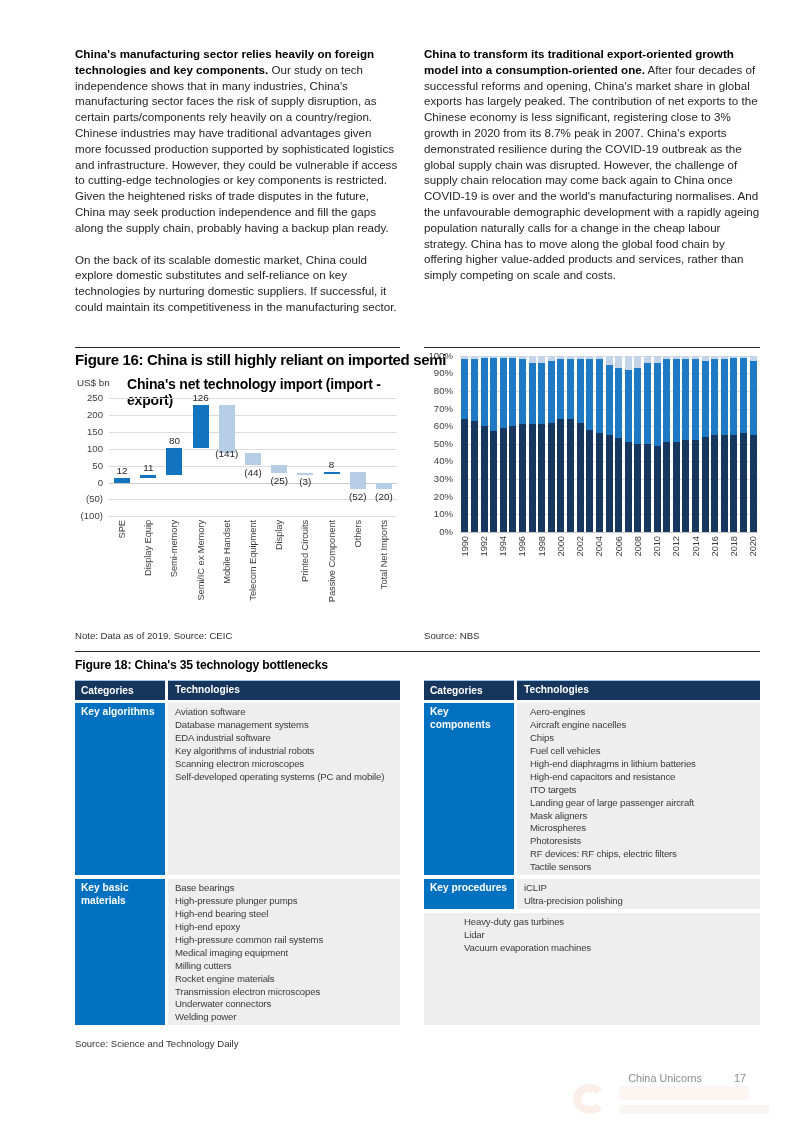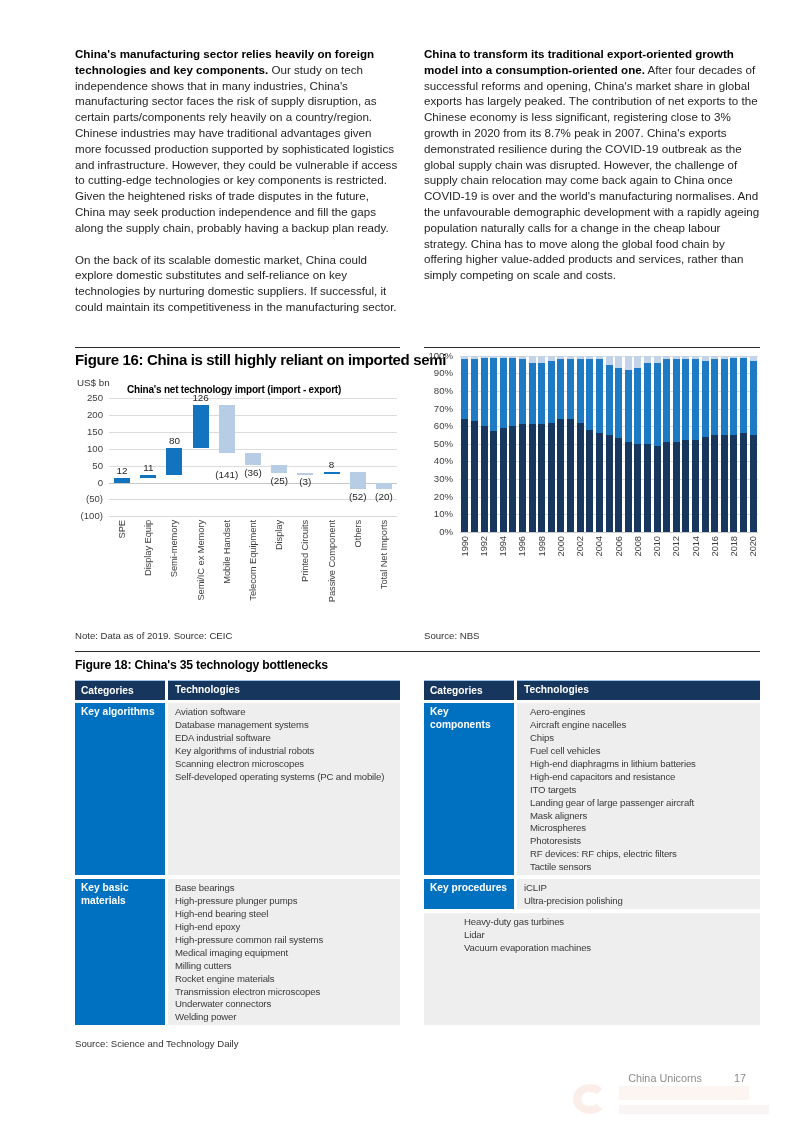--- a/index.html
+++ b/index.html
@@ -18,21 +18,21 @@
   .rule { border-top:1px solid #2b2b2b; height:0; }
   .rule.full { margin-top:8px; width:685px; }
   .figcap { font-weight:bold; color:#000; font-size:15px; line-height:16.5px; letter-spacing:-0.35px; margin-top:4px; }
   .nowrap { white-space:nowrap; }
   .figcap.f18 { margin-top:5px; margin-bottom:7px; letter-spacing:-0.2px; font-size:12.2px; }
   .fignote { position:absolute; bottom:2px; left:0; font-size:9.6px; color:#333; }
   .src18 { position:static; margin-top:9px; font-size:9.6px; color:#333; }
   
   .chart-head { position:relative; margin-top:8px; height:15px; }
   .unit { position:absolute; left:2px; top:1px; font-size:9.8px; color:#333; }
-  .ctitle { position:absolute; left:52px; top:8px; font-size:10px; font-weight:bold; color:#000; letter-spacing:-0.2px; }
+  .ctitle { position:absolute; left:52px; top:0; font-size:14px; font-weight:bold; color:#000; letter-spacing:-0.2px; }
   .plotbox { position:relative; }
   .gline { position:absolute; height:0; border-top:1px solid #dcdcdc; }
   .gline.zero { border-top-color:#c8c8c8; }
   .ytick { position:absolute; font-size:9.6px; color:#3d3d3d; text-align:right; }
   .bar { position:absolute; }
   .vlabel { position:absolute; font-size:9.9px; color:#262626; text-align:center; }
   .xlab-slot { position:absolute; display:flex; justify-content:center; align-items:flex-start; }
   .vtext { writing-mode:vertical-rl; transform:rotate(180deg); font-size:9.4px; color:#3d3d3d; letter-spacing:-0.1px; line-height:10px; }
   .legend { display:flex; justify-content:space-between; padding:0 22px 0 52px; margin-top:4px; }
   .legend-item { display:flex; align-items:center; gap:4px; }
@@ -106,26 +106,26 @@
           <div class="vlabel" style="left: 80.3636px; width: 38.1818px; top: 38.56px;">80</div>
           <div class="xlab-slot" style="left: 86.3636px; top: 124px; width: 26.1818px; height: 92px;">
             <div class="vtext">Semi-memory</div>
           </div>
           <div class="bar" style="left: 117.636px; top: 9.08px; width: 16px; height: 42.48px; background: rgb(18, 116, 190);"></div>
           <div class="vlabel" style="left: 106.545px; width: 38.1818px; top: -3.92px;">126</div>
           <div class="xlab-slot" style="left: 112.545px; top: 124px; width: 26.1818px; height: 92px;">
             <div class="vtext">Semi/IC ex Memory</div>
           </div>
           <div class="bar" style="left: 143.818px; top: 9.08px; width: 16px; height: 47.5371px; background: rgb(183, 204, 229);"></div>
-          <div class="vlabel" style="left: 132.727px; width: 38.1818px; top: 73px;">(141)</div>
+          <div class="vlabel" style="left: 132.727px; width: 38.1818px; top: 52px;">(141)</div>
           <div class="xlab-slot" style="left: 138.727px; top: 124px; width: 26.1818px; height: 92px;">
             <div class="vtext">Mobile Handset</div>
           </div>
           <div class="bar" style="left: 170px; top: 56.6171px; width: 16px; height: 12.1371px; background: rgb(183, 204, 229);"></div>
-          <div class="vlabel" style="left: 158.909px; width: 38.1818px; top: 70.7543px;">(36)</div>
+          <div class="vlabel" style="left: 158.909px; width: 38.1818px; top: 70.7543px;">(44)</div>
           <div class="xlab-slot" style="left: 164.909px; top: 124px; width: 26.1818px; height: 92px;">
             <div class="vtext">Telecom Equipment</div>
           </div>
           <div class="bar" style="left: 196.182px; top: 68.7543px; width: 16px; height: 8.42857px; background: rgb(183, 204, 229);"></div>
           <div class="vlabel" style="left: 185.091px; width: 38.1818px; top: 79.1829px;">(25)</div>
           <div class="xlab-slot" style="left: 191.091px; top: 124px; width: 26.1818px; height: 92px;">
             <div class="vtext">Display</div>
           </div>
           <div class="bar" style="left: 222.364px; top: 77.1829px; width: 16px; height: 2px; background: rgb(183, 204, 229);"></div>
           <div class="vlabel" style="left: 211.273px; width: 38.1818px; top: 80.1943px;">(3)</div>

